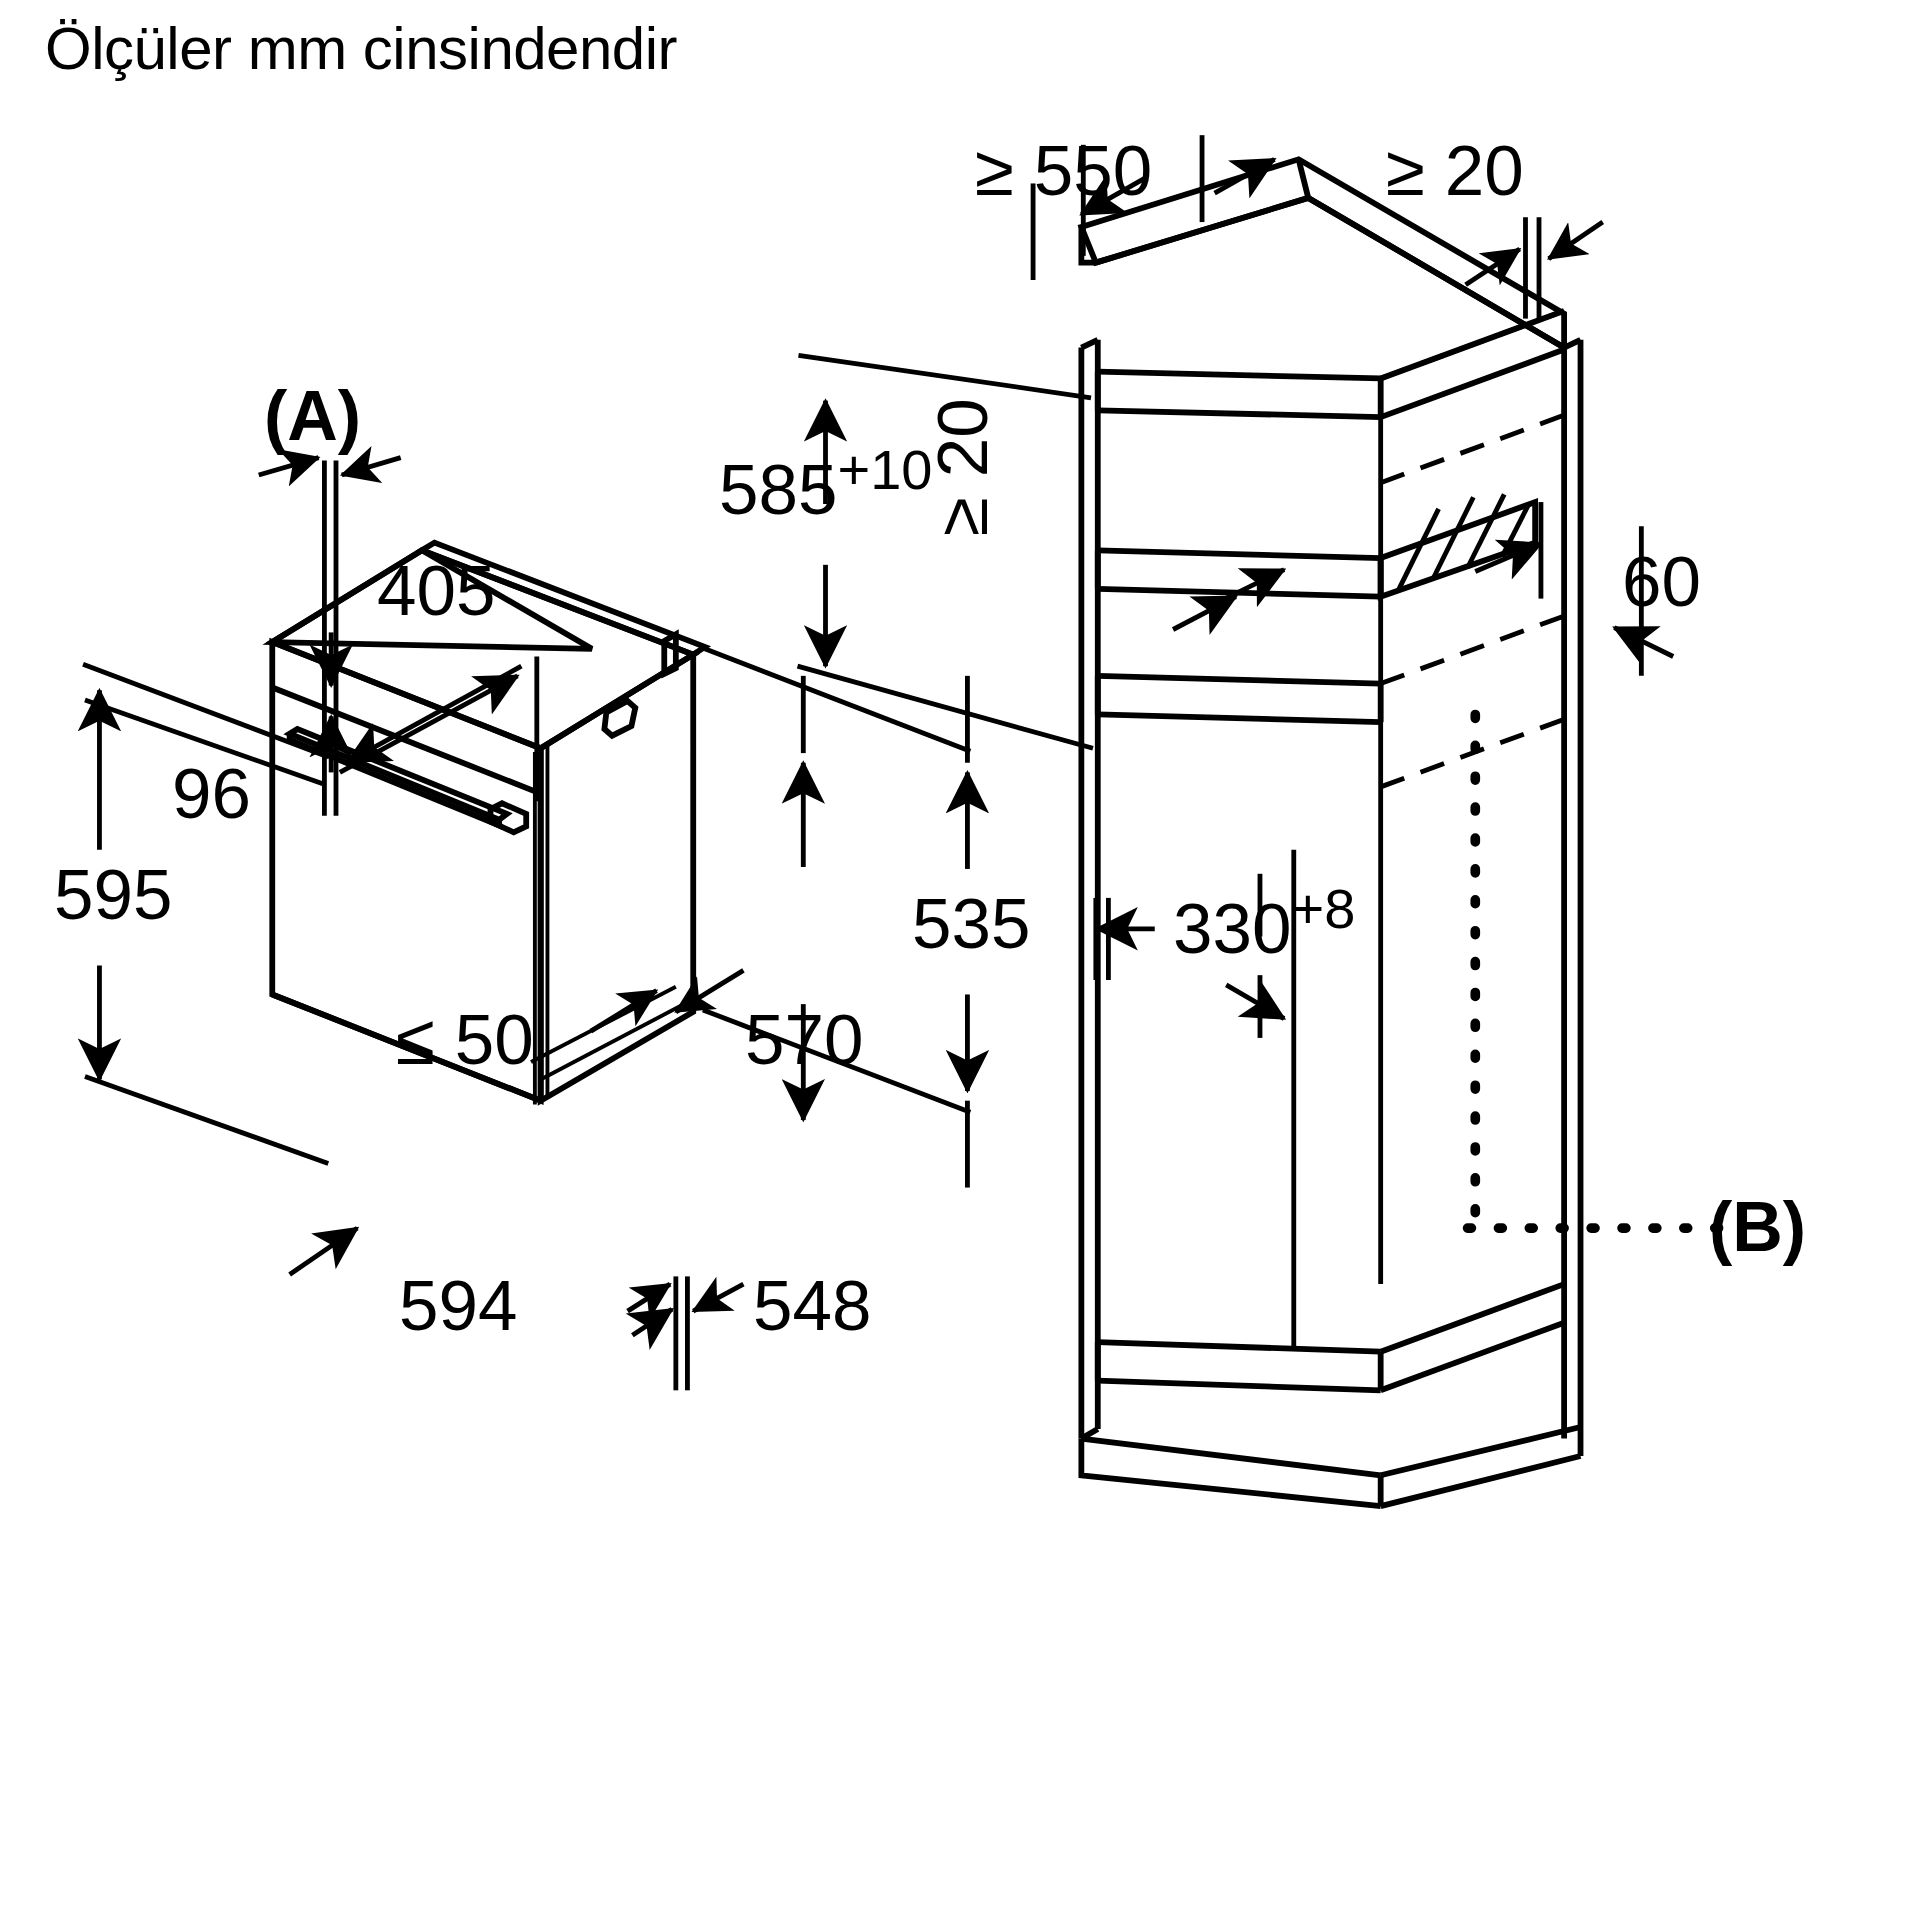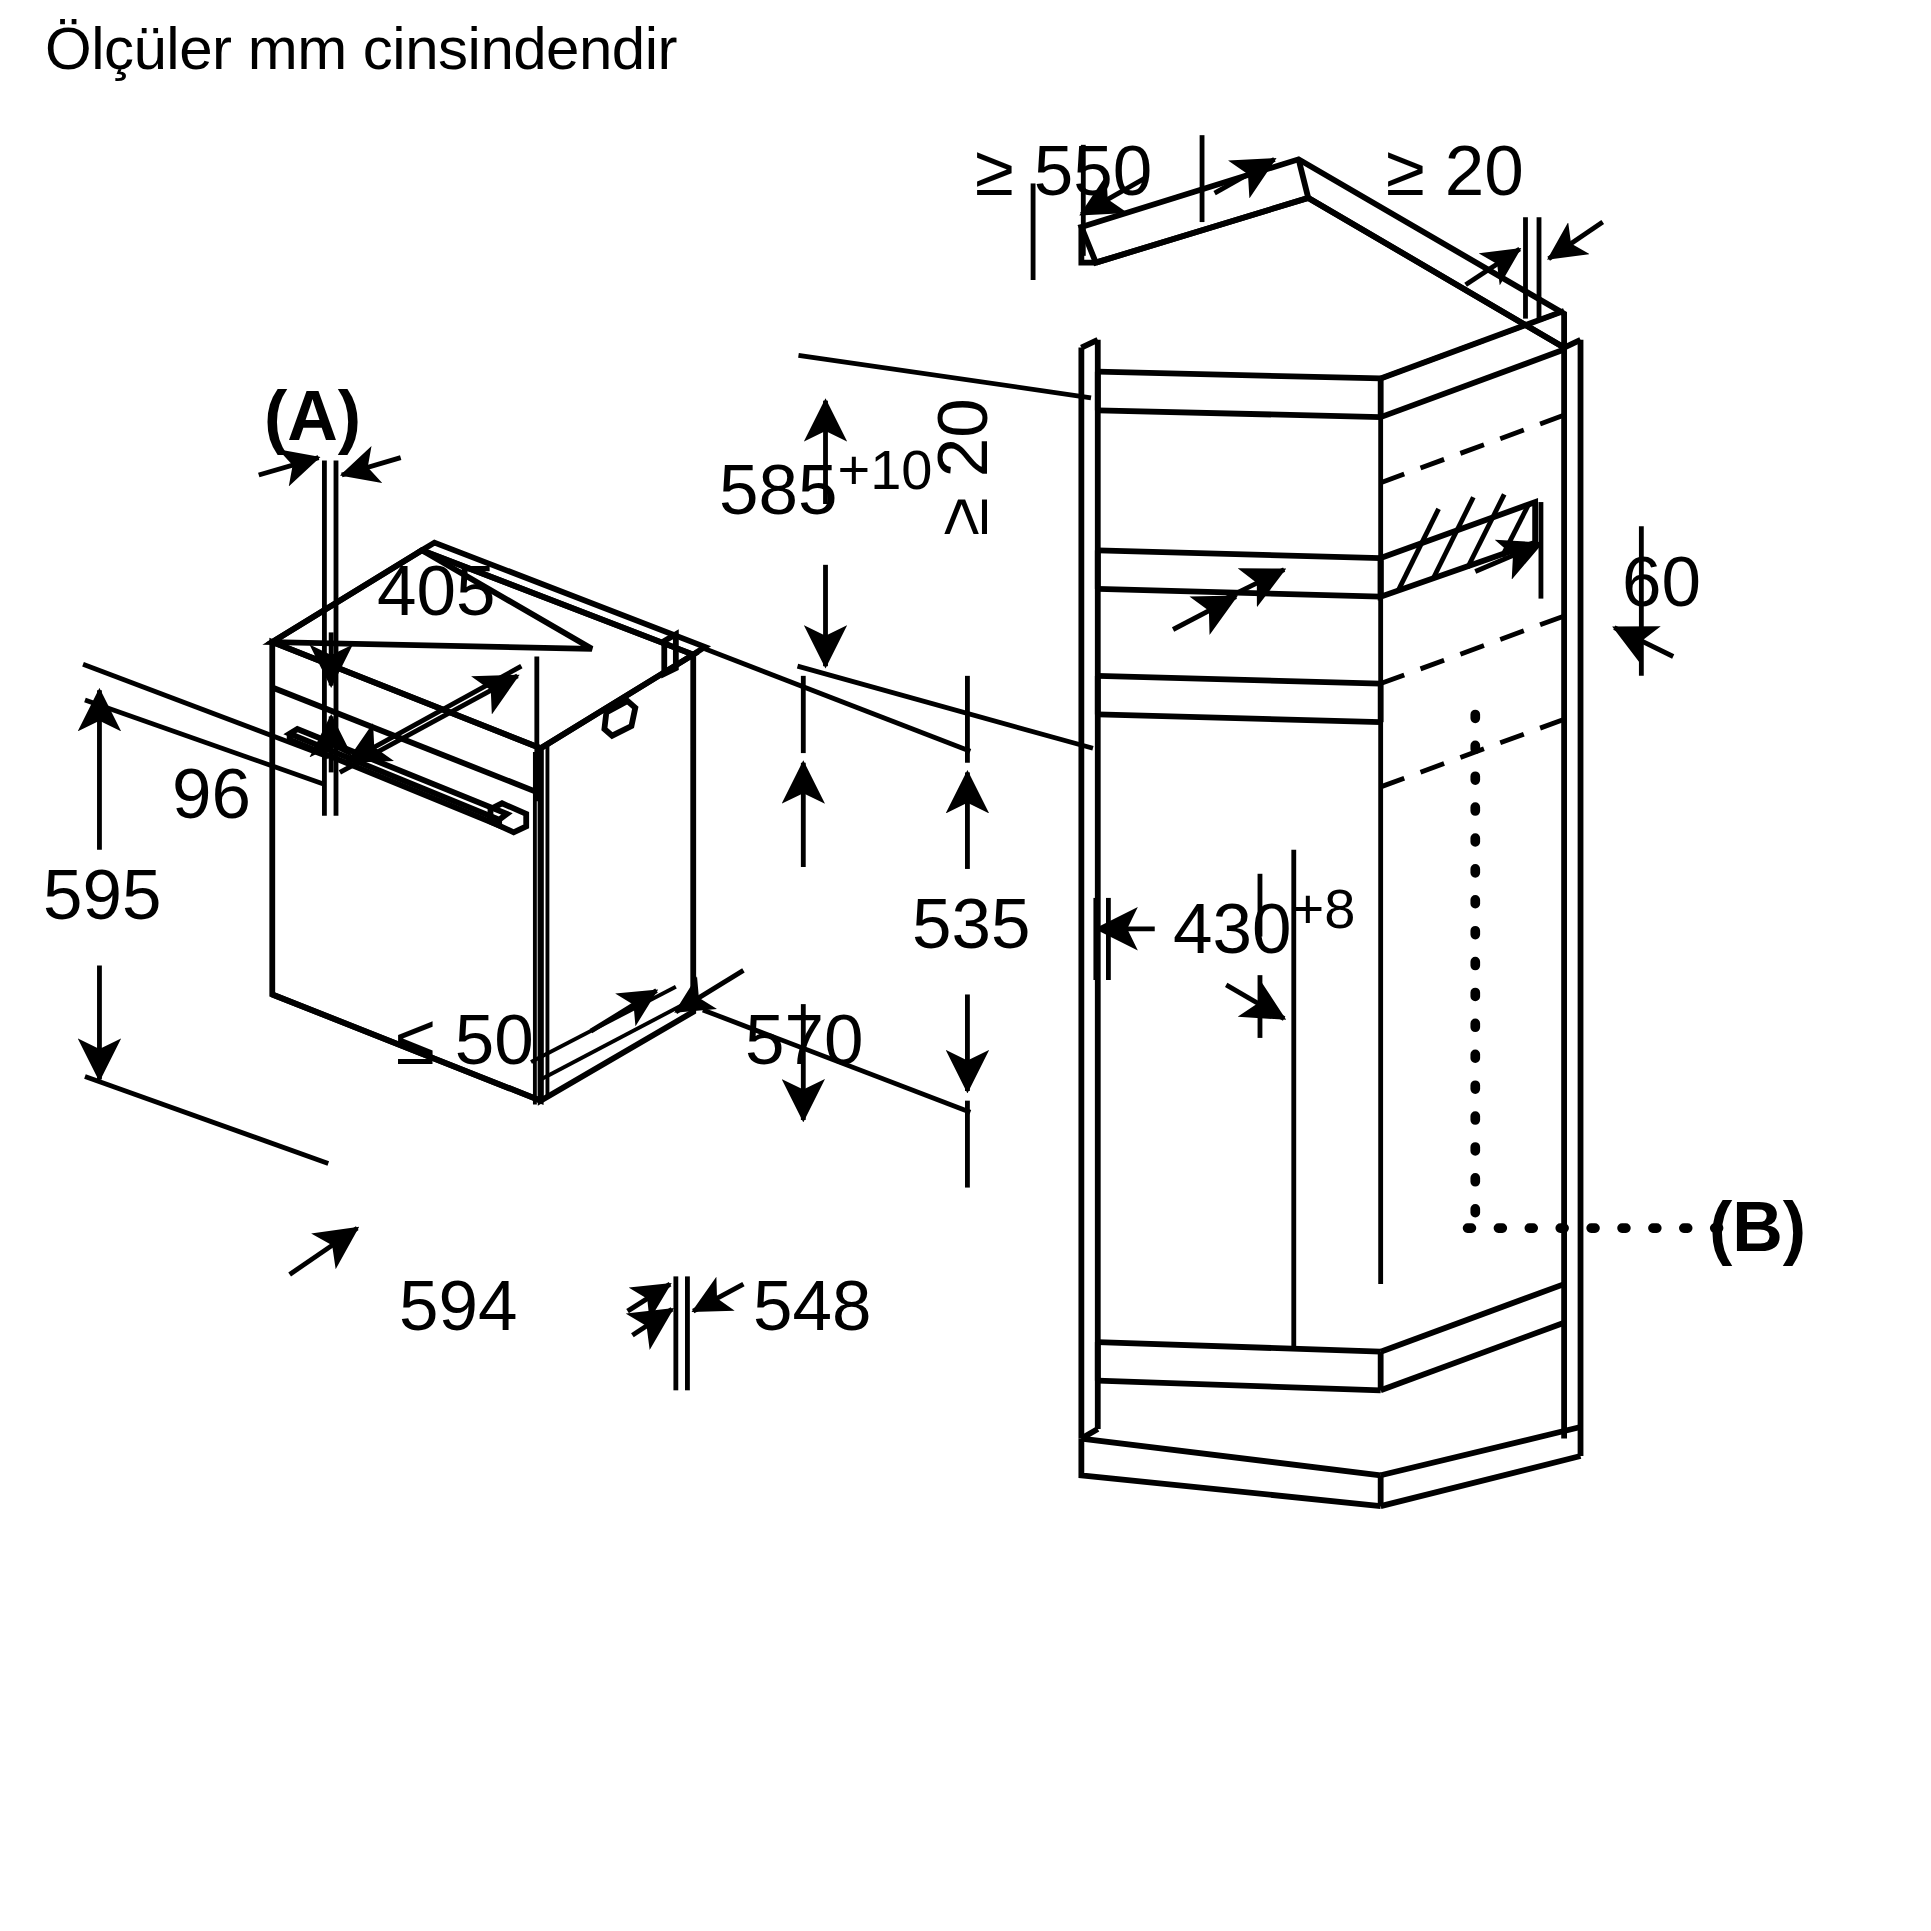--- a/index.html
+++ b/index.html
@@ -299,21 +299,21 @@
   </g>
 
 </svg>
 
 <div class="tag" style="left:264px; top:381px;">(A)</div>
 
 <div class="dim" style="left:377px; top:555px;">405</div>
 
 <div class="dim" style="left:172px; top:758px;">96</div>
 
-<div class="dim" style="left:43px; top:859px;text-align:center;">595</div>
+<div class="dim" style="left:54px; top:859px;text-align:center;">595</div>
 
 <div class="dim" style="left:396px; top:1004px;">≤ 50</div>
 
 <div class="dim" style="left:729px; top:1004px;margin-left:16px;">570</div>
 
 <div class="dim" style="left:912px; top:888px;">535</div>
 
 <div class="dim" style="left:399px; top:1270px;text-align:right;">594</div>
 
 <div class="dim" style="left:753px; top:1270px;">548</div>
@@ -321,19 +321,19 @@
 <div class="dim" style="left:975px; top:135px;">≥ 550</div>
 
 <div class="dim" style="left:1386px; top:135px;">≥ 20</div>
 
 <div class="dim" style="left:719px; top:454px;"><span>585</span><span class="sup">+10</span></div>
 
 <div class="dim" style="left:927px; top:536px; transform: rotate(-90deg); transform-origin: 0 0;">≥ 20</div>
 
 <div class="dim" style="left:1622px; top:546px;">60</div>
 
-<div class="dim" style="left:1173px; top:893px;"><span>430</span><span class="sup">+8</span></div>
+<div class="dim" style="left:1173px; top:893px;"><span>330</span><span class="sup">+8</span></div>
 
 <div class="tag" style="left:1709px; top:1192px;">(B)</div>
 
 <div class="legend">
 </div>
 
 
 </body></html>

